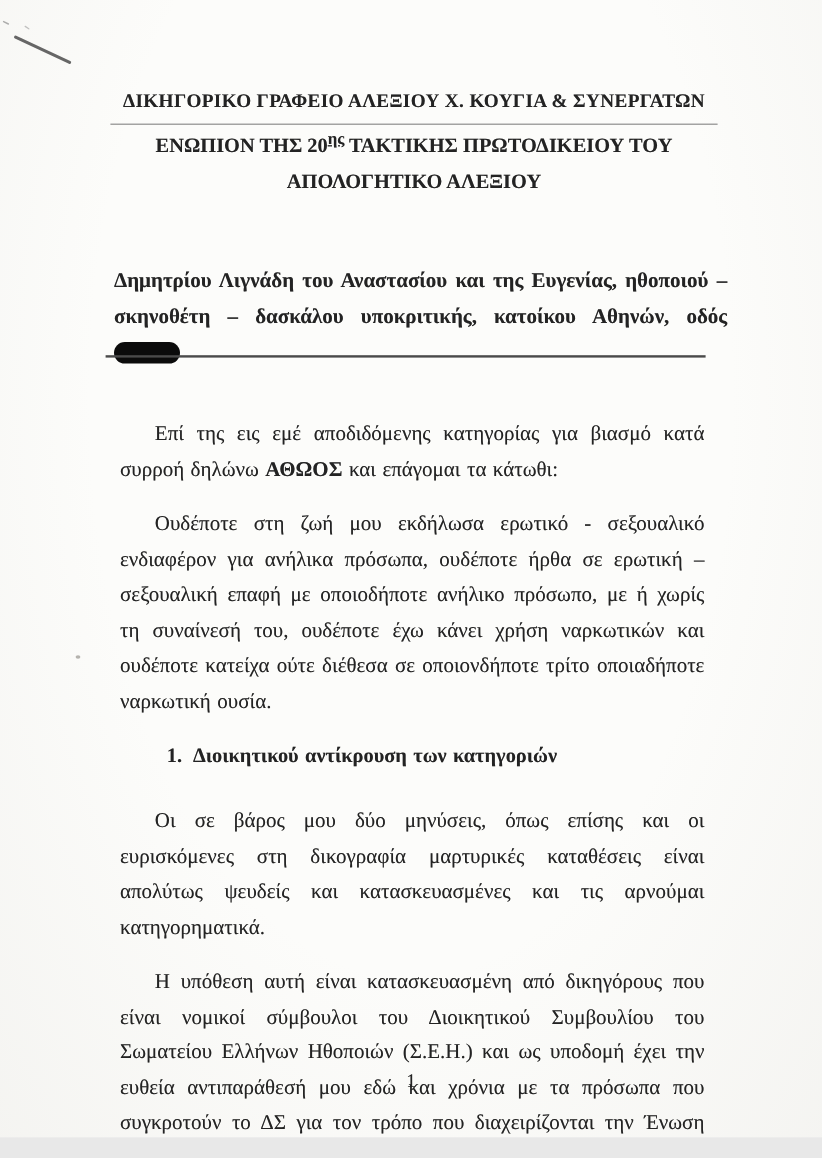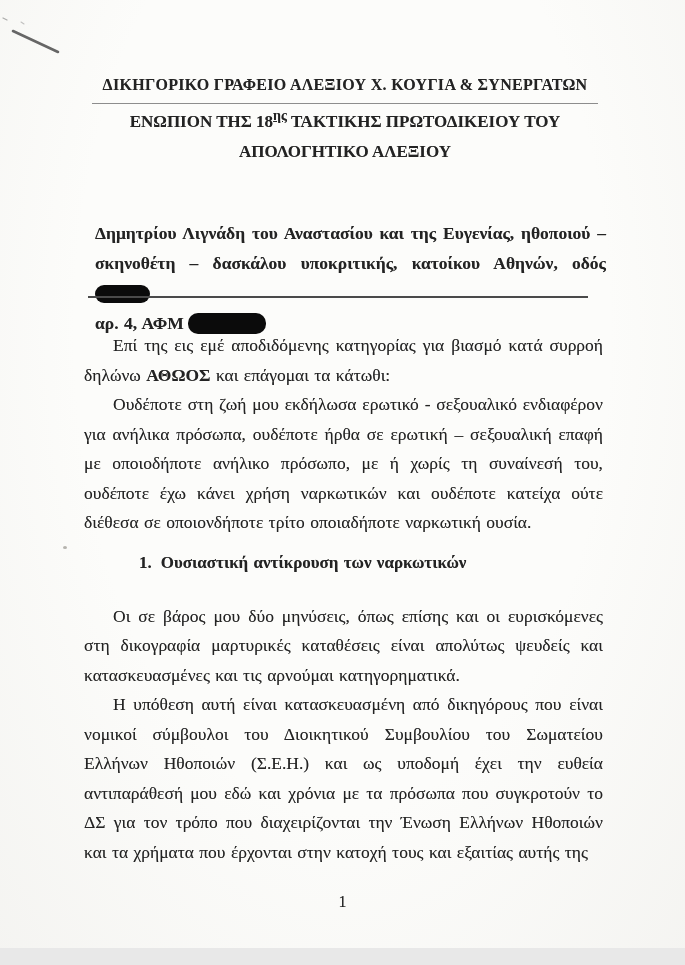--- a/index.html
+++ b/index.html
@@ -38,21 +38,21 @@
   .party-line.just{white-space:normal;text-align:justify;text-align-last:justify;}
   .redact{display:inline-block;background:#0b0b0b;}
   .redact.r1{width:55px;height:18px;border-radius:9px;vertical-align:-4px;}
   .redact.r2{width:78px;height:21px;border-radius:10px;vertical-align:-5px;margin-left:4px;}
   .rule2{position:absolute;left:88px;top:296px;width:500px;height:2px;background:#4a4a4a;}
   
   .body-text{
     position:absolute;left:84px;top:331px;width:519px;
     font-size:17.5px;line-height:29.5px;text-align:justify;word-spacing:1px;
   }
-  .body-text p{margin:0;text-indent:29px;}
+  .body-text p{margin:16px;text-indent:29px;}
   .emph{font-weight:bold;}
   .section-heading{
     font-weight:bold;font-size:17px;line-height:30px;
     margin:10px 0 24px 55px;text-align:left;
   }
   .section-heading .title{margin-left:9px;}
   .speck{position:absolute;left:63px;top:546px;width:4px;height:3px;background:#b5b3ae;border-radius:50%;}
   .page-number{
     position:absolute;left:0;top:893px;width:685px;
     text-align:center;font-size:16px;
@@ -64,36 +64,35 @@
 <div class="page">
 
   <svg class="pen-mark" viewBox="0 0 90 55" aria-hidden="true">
     <line x1="13" y1="19" x2="58" y2="40" stroke="#4d4d4d" stroke-width="2.6" stroke-linecap="round" opacity="0.85"></line>
     <line x1="3" y1="6" x2="7" y2="8" stroke="#7a7a7a" stroke-width="1.2" stroke-linecap="round" opacity="0.6"></line>
     <line x1="21" y1="10" x2="24" y2="12" stroke="#8a8a8a" stroke-width="1.1" stroke-linecap="round" opacity="0.5"></line>
   </svg>
 
   <div class="doc-header">
     <div class="law-office">ΔΙΚΗΓΟΡΙΚΟ ΓΡΑΦΕΙΟ ΑΛΕΞΙΟΥ Χ. ΚΟΥΓΙΑ &amp; ΣΥΝΕΡΓΑΤΩΝ</div>
-    <div class="header-line first"><span>ΕΝΩΠΙΟΝ ΤΗΣ 18</span><sup class="ordinal-sup">ης</sup><span> ΤΑΚΤΙΚΗΣ ΠΡΩΤΟΔΙΚΕΙΟΥ ΤΟΥ</span></div>
+    <div class="header-line first"><span>ΕΝΩΠΙΟΝ ΤΗΣ 20</span><sup class="ordinal-sup">ης</sup><span> ΤΑΚΤΙΚΗΣ ΠΡΩΤΟΔΙΚΕΙΟΥ ΤΟΥ</span></div>
     <div class="header-line">ΑΠΟΛΟΓΗΤΙΚΟ ΑΛΕΞΙΟΥ</div>
   </div>
 
   <div class="party">
     <div class="party-line just"><span>Δημητρίου Λιγνάδη του Αναστασίου και της Ευγενίας, ηθοποιού –</span></div>
     <div class="party-line just"><span>σκηνοθέτη – δασκάλου υποκριτικής, κατοίκου Αθηνών, οδός</span><span class="redact r1"></span></div>
-    <div class="party-line"><span>αρ. 4, ΑΦΜ</span><span class="redact r2"></span></div>
   </div>
 
   <div class="rule2"></div>
 
   <div class="body-text">
     <p><span>Επί της εις εμέ αποδιδόμενης κατηγορίας για βιασμό κατά συρροή δηλώνω </span><span class="emph">ΑΘΩΟΣ</span><span> και επάγομαι τα κάτωθι:</span></p>
     <p>Ουδέποτε στη ζωή μου εκδήλωσα ερωτικό - σεξουαλικό ενδιαφέρον για ανήλικα πρόσωπα, ουδέποτε ήρθα σε ερωτική – σεξουαλική επαφή με οποιοδήποτε ανήλικο πρόσωπο, με ή χωρίς τη συναίνεσή του, ουδέποτε έχω κάνει χρήση ναρκωτικών και ουδέποτε κατείχα ούτε διέθεσα σε οποιονδήποτε τρίτο οποιαδήποτε ναρκωτική ουσία.</p>
-    <div class="section-heading"><span>1.</span><span class="title">Ουσιαστική αντίκρουση των ναρκωτικών</span></div>
+    <div class="section-heading"><span>1.</span><span class="title">Διοικητικού αντίκρουση των κατηγοριών</span></div>
     <p>Οι σε βάρος μου δύο μηνύσεις, όπως επίσης και οι ευρισκόμενες στη δικογραφία μαρτυρικές καταθέσεις είναι απολύτως ψευδείς και κατασκευασμένες και τις αρνούμαι κατηγορηματικά.</p>
     <p>Η υπόθεση αυτή είναι κατασκευασμένη από δικηγόρους που είναι νομικοί σύμβουλοι του Διοικητικού Συμβουλίου του Σωματείου Ελλήνων Ηθοποιών (Σ.Ε.Η.) και ως υποδομή έχει την ευθεία αντιπαράθεσή μου εδώ και χρόνια με τα πρόσωπα που συγκροτούν το ΔΣ για τον τρόπο που διαχειρίζονται την Ένωση Ελλήνων Ηθοποιών και τα χρήματα που έρχονται στην κατοχή τους και εξαιτίας αυτής της</p>
   </div>
 
   <div class="speck"></div>
 
   <div class="page-number">1</div>
 
 </div>
 

